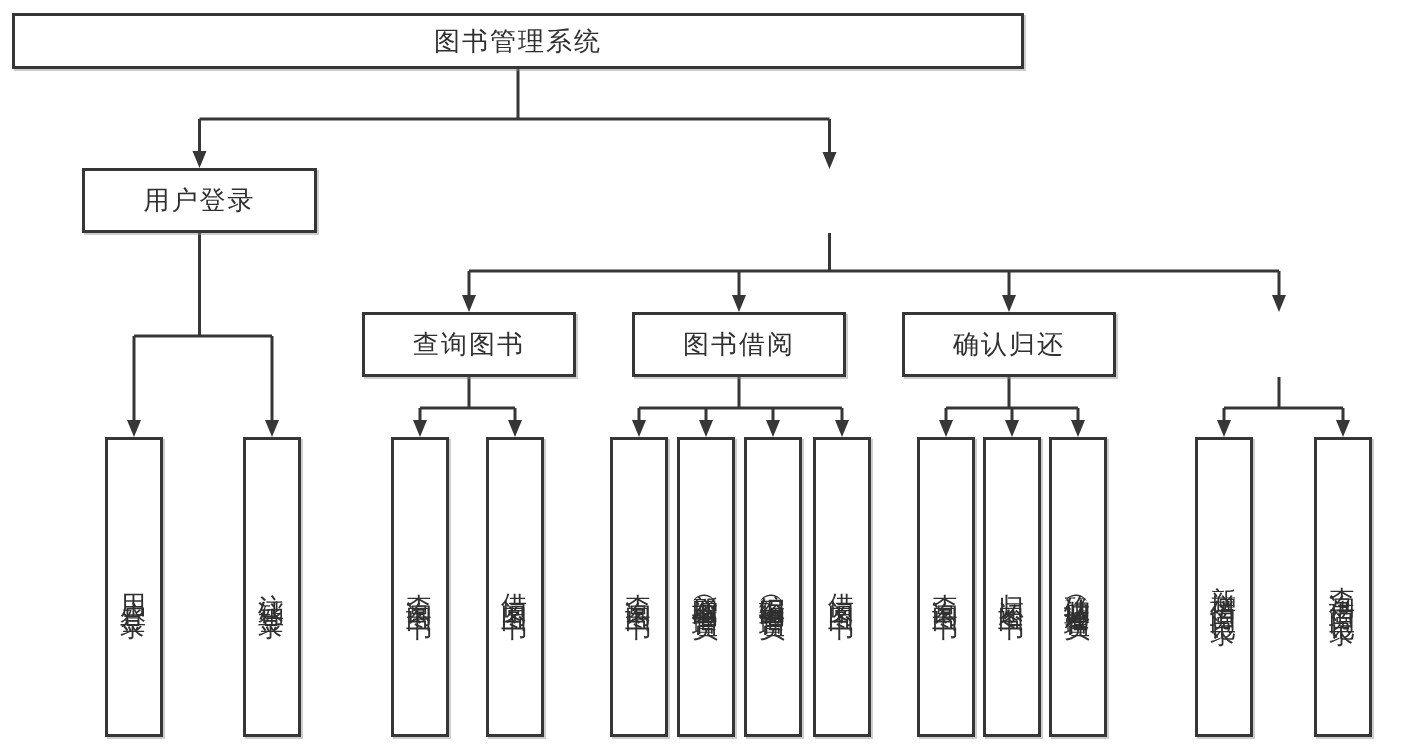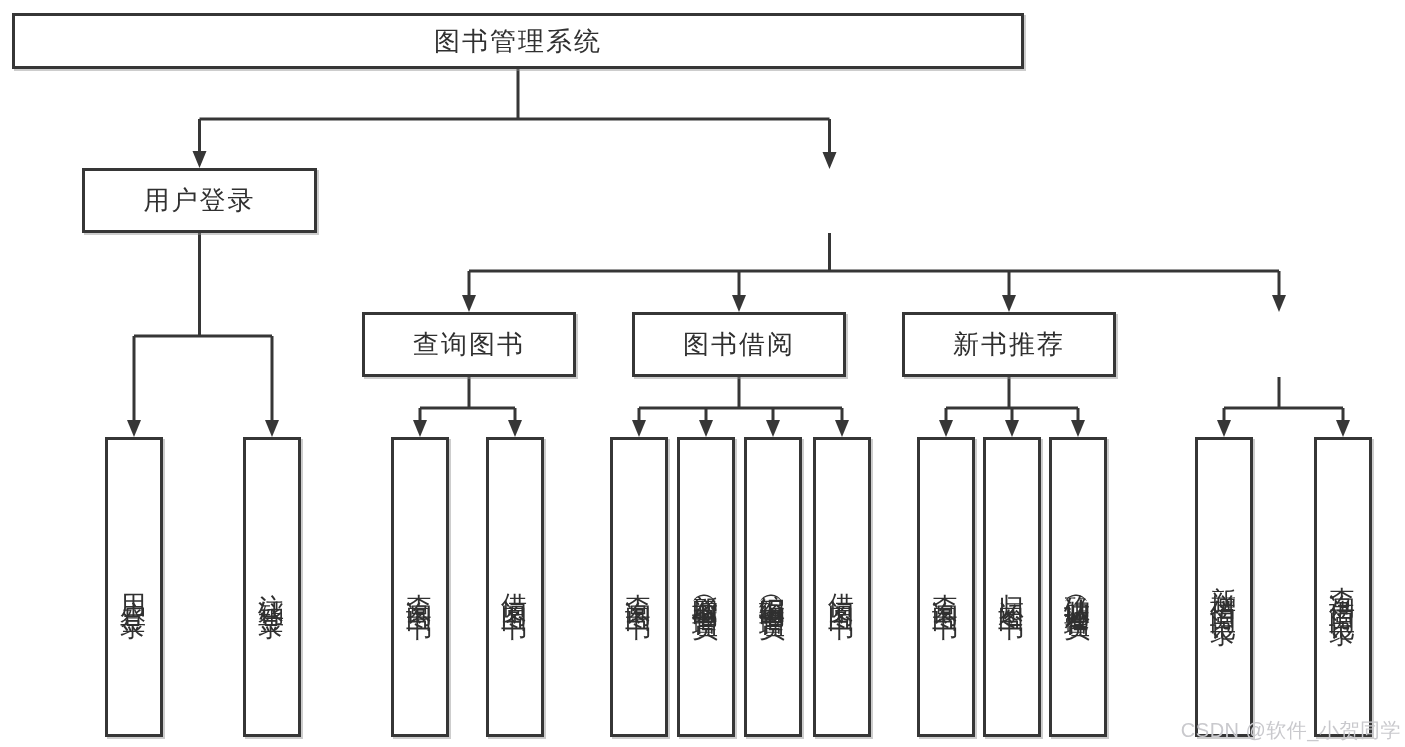--- a/index.html
+++ b/index.html
@@ -91,34 +91,33 @@
       <polygon points="1336,420 1350,420 1343,437"></polygon>
     </g>
   </svg>
 
   <div class="node h-node" style="left:12px; top:13px; width:1012px; height:56px;">图书管理系统</div>
 
   <div class="node h-node" style="left:82px; top:168px; width:235px; height:65px;">用户登录</div>
 
   <div class="node h-node lvl3" style="left:362px;">查询图书</div>
   <div class="node h-node lvl3" style="left:632px;">图书借阅</div>
-  <div class="node h-node lvl3" style="left:902px;">新书推荐</div>
+  <div class="node h-node lvl3" style="left:902px;">确认归还</div>
 
   <div class="node v-node" style="left:105px;">用户登录</div>
   <div class="node v-node" style="left:243px;">注销登录</div>
 
   <div class="node v-node" style="left:391px;">查询图书</div>
   <div class="node v-node" style="left:486px;">借阅图书</div>
 
   <div class="node v-node" style="left:610px;">查询图书</div>
   <div class="node v-node tight" style="left:677px;">新增图书（管理员）</div>
   <div class="node v-node tight" style="left:744px;">编辑图书（管理员）</div>
   <div class="node v-node" style="left:813px;">借阅图书</div>
 
   <div class="node v-node" style="left:917px;">查询图书</div>
   <div class="node v-node" style="left:983px;">归还图书</div>
   <div class="node v-node tight" style="left:1049px;">确认归还（管理员）</div>
 
   <div class="node v-node" style="left:1195px;">新增借阅记录</div>
   <div class="node v-node" style="left:1314px;">查询借阅记录</div>
 
-  <div class="watermark">CSDN @软件_小贺同学</div>
 </div>
 
 </body></html>

